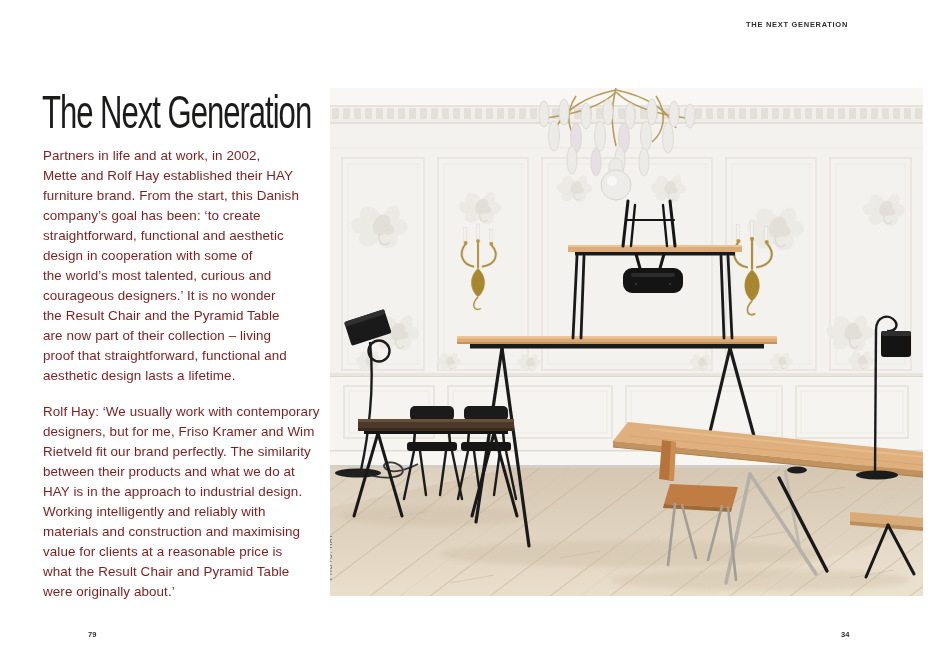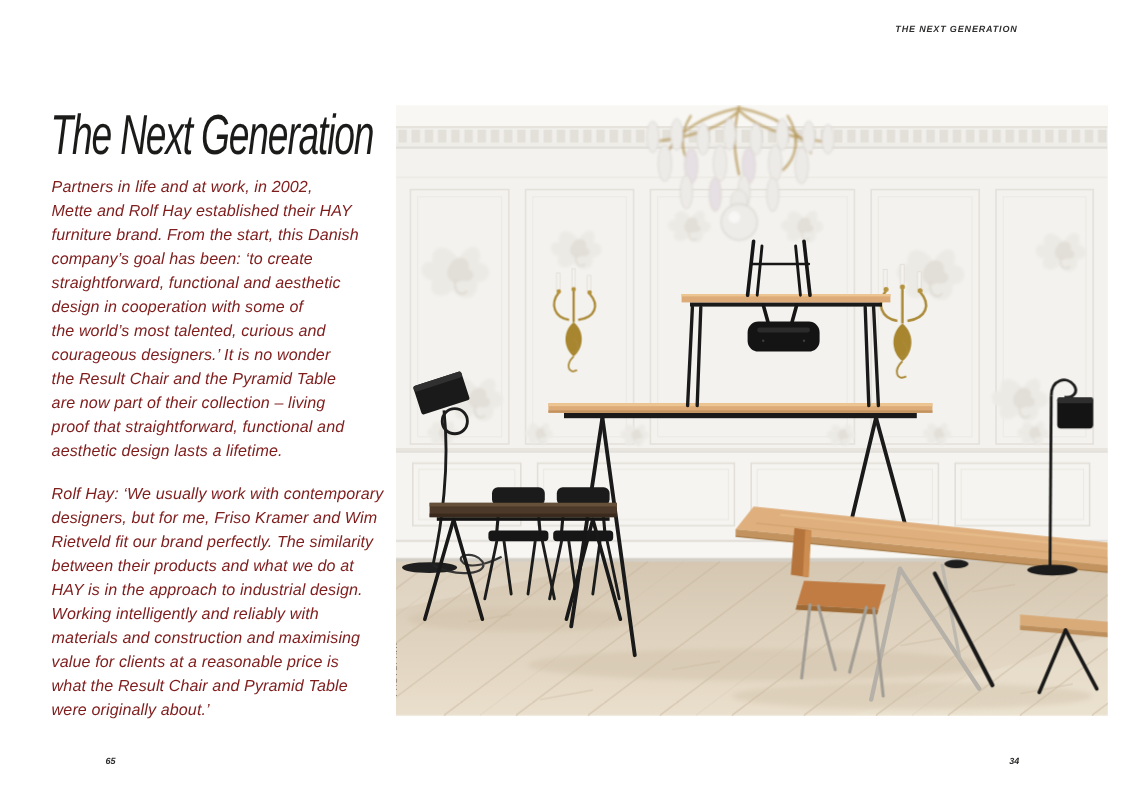--- a/index.html
+++ b/index.html
@@ -1,17 +1,17 @@
 <!DOCTYPE html>
 <html><head>
 <meta charset="utf-8">
 <style>
   html,body{margin:0;padding:0;background:#ffffff;}
   .page{position:relative;width:940px;height:662px;background:#ffffff;overflow:hidden;
-        font-family:"Liberation Sans",sans-serif;font-style:italic;}
+        font-family:"Liberation Sans",sans-serif;}
   .running-header{position:absolute;top:20px;right:92px;font-size:7.5px;font-weight:bold;
         letter-spacing:.7px;color:#2f2f2e;}
   .title{position:absolute;left:42px;top:84px;margin:0;font-weight:400;font-size:47px;
         color:#1b1b1a;letter-spacing:-1.5px;white-space:nowrap;transform:scaleX(.66);
         transform-origin:left top;font-family:"Liberation Sans",sans-serif;}
   .body-col{position:absolute;left:43px;top:146px;width:300px;}
   .para{margin:0 0 16px 0;font-size:13.4px;line-height:20px;color:#7f1d1d;
         letter-spacing:.1px;white-space:pre;}
   .photo{position:absolute;left:330px;top:88px;width:593px;height:508px;overflow:hidden;
         background:#f3f2ee;}
@@ -337,16 +337,16 @@
           <path d="M345,416 L338,477"></path>
             <path d="M398,419 L406,492"></path>
           <path d="M352,417 L366,470"></path>
             <path d="M392,418 L378,472"></path>
         </g>
       </g>
     </svg>
     <span class="credit">PHOTO: HAY</span>
   </div>
 
-  <div class="pagenum left">65</div>
+  <div class="pagenum left">79</div>
   <div class="pagenum right">34</div>
 
 </div>
 
 </body></html>

